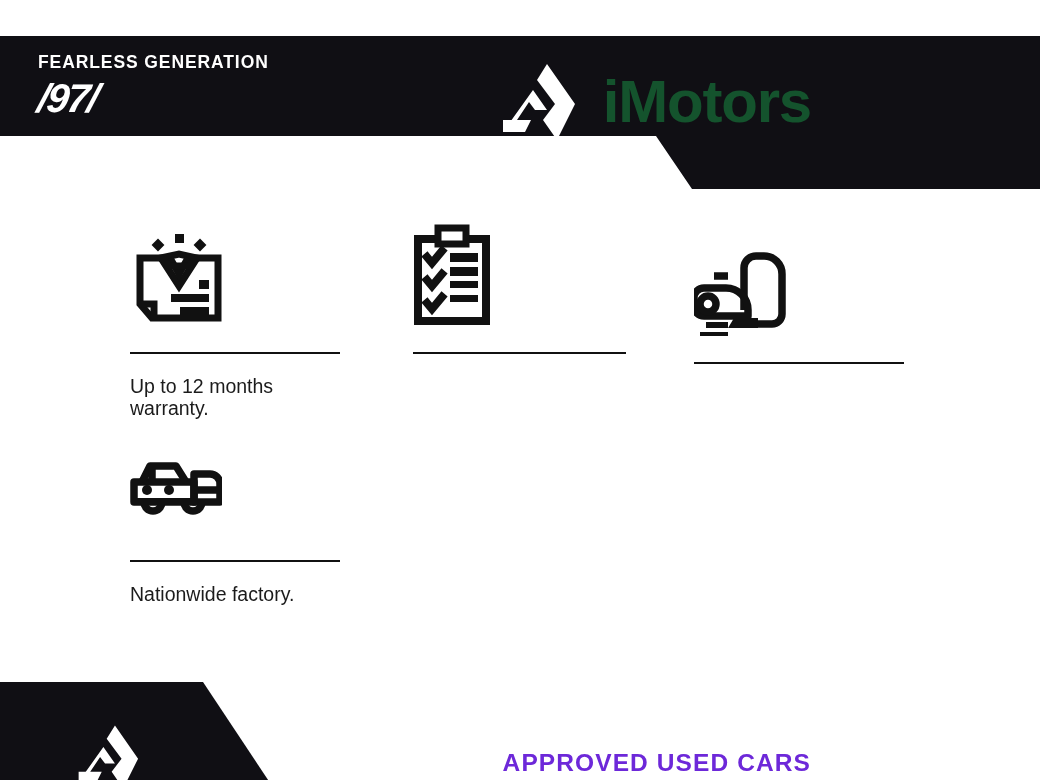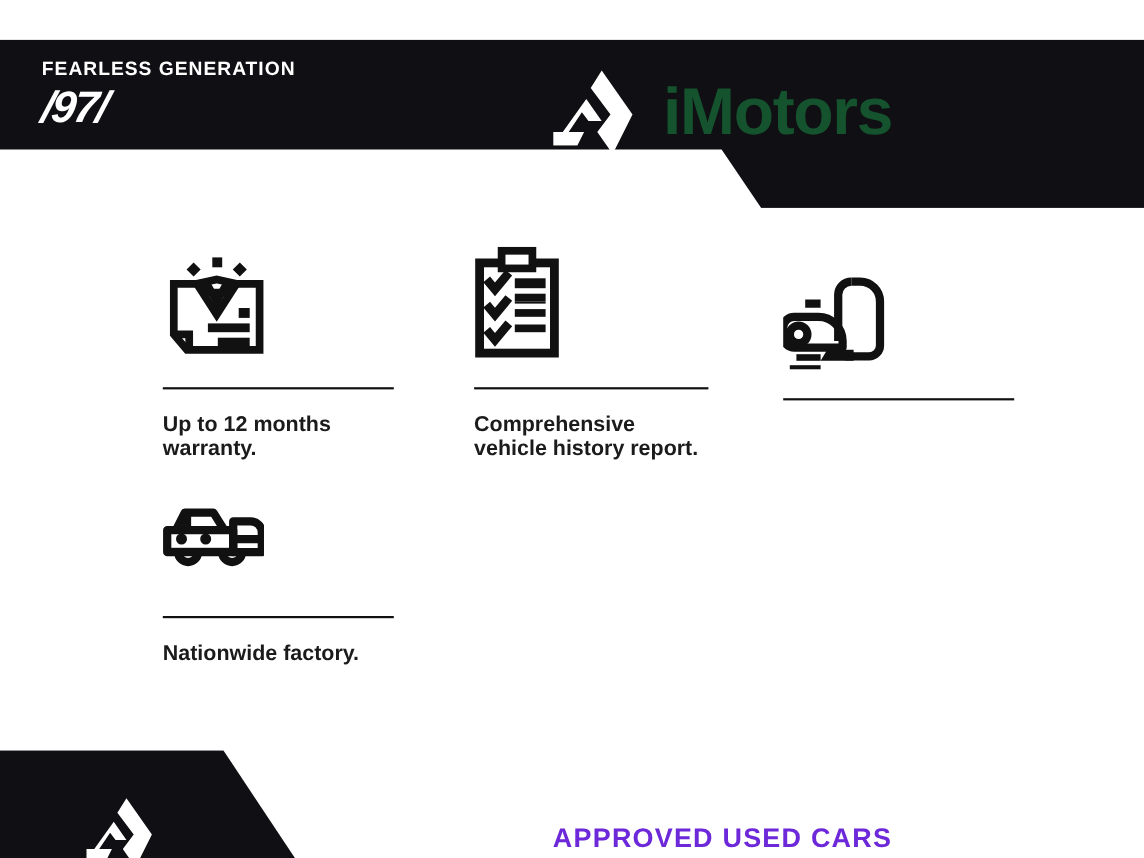--- a/index.html
+++ b/index.html
@@ -65,26 +65,25 @@
     font-size:60px;
     font-weight:bold;
     letter-spacing:-1.2px;
     line-height:1;
     white-space:nowrap;
   }
 
   
   .grid {
     position:absolute;
-    left:148px; top:186px;
+    left:130px; top:186px;
     width:790px;
     display:grid;
     grid-template-columns:283px 281px 226px;
     grid-template-rows:auto auto;
-    font-weight:bold;
   }
 
   .cell { position:relative; }
 
   .icon-slot {
     height:116px;
     display:flex;
     align-items:flex-start;
   }
   .icon-slot svg { display:block; }
@@ -200,22 +199,20 @@
             <rect x="37" y="52" width="28" height="2"></rect>
           </g>
           <g fill="none" stroke="#111" stroke-width="8" stroke-linecap="square">
             <polyline points="14,35 19,41 29,29"></polyline>
             <polyline points="14,58 19,64 29,52"></polyline>
             <polyline points="14,81 19,87 29,75"></polyline>
           </g>
         </svg>
       </div>
       <div class="rule"></div>
-      <div class="caption">Comprehensive
-vehicle history report.</div>
     </div>
 
 
     <div class="cell r2">
       <div class="icon-slot">
         <svg width="96" height="92" viewBox="0 0 96 92" aria-hidden="true">
           <g fill="none" stroke="#111" stroke-width="7.5" stroke-linejoin="round">
 
             <path d="M62,12 h8 a18,18 0 0 1 18,18 v40 a10,10 0 0 1 -10,10 h-22"></path>
             <path d="M62,12 a12,12 0 0 0 -12,12 v42"></path>

